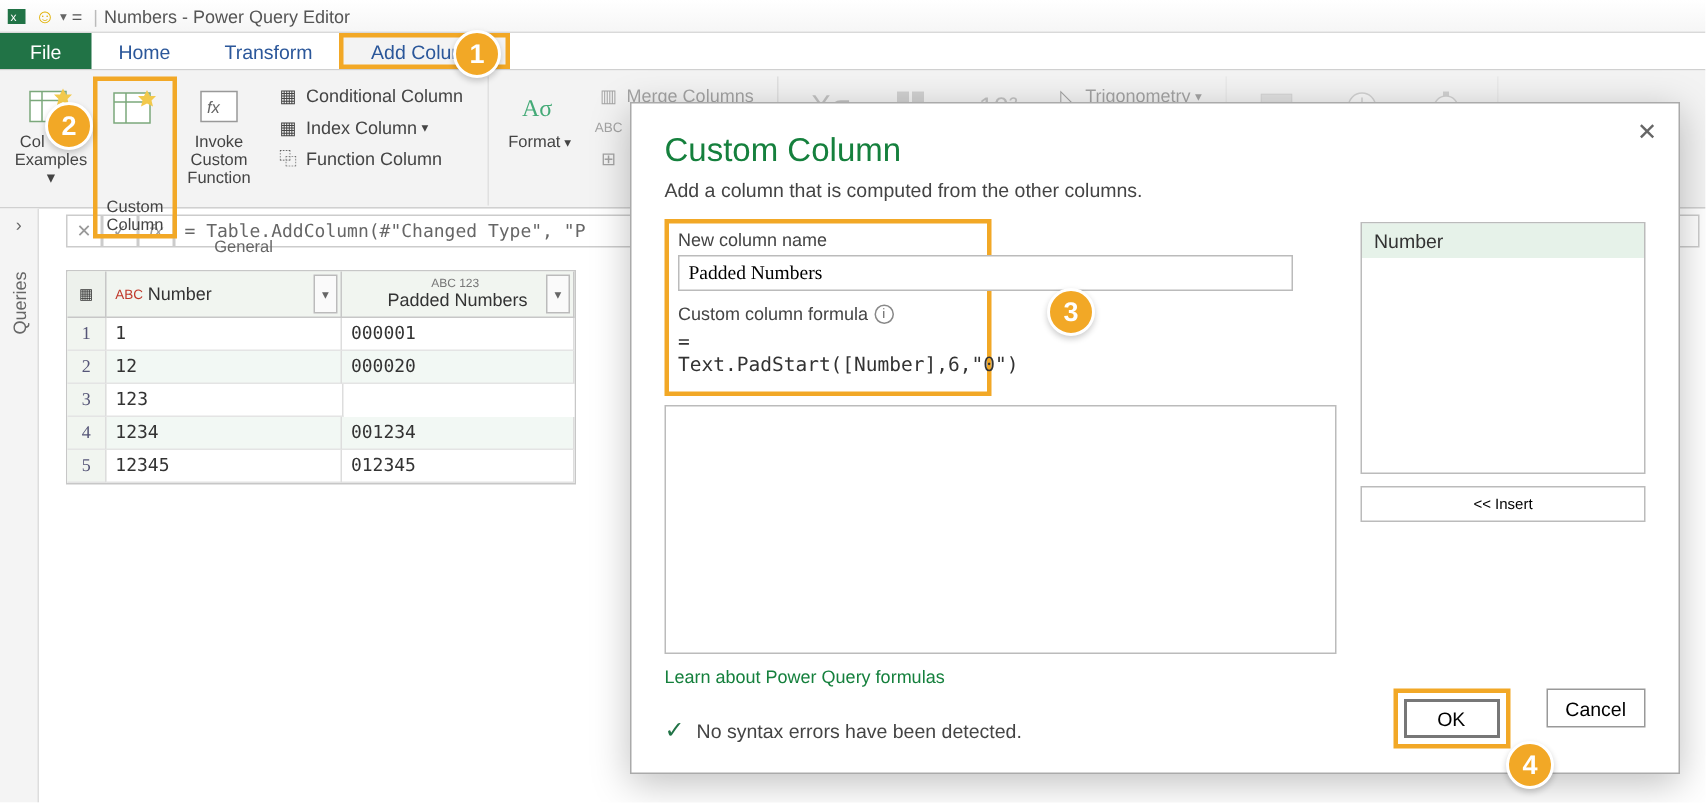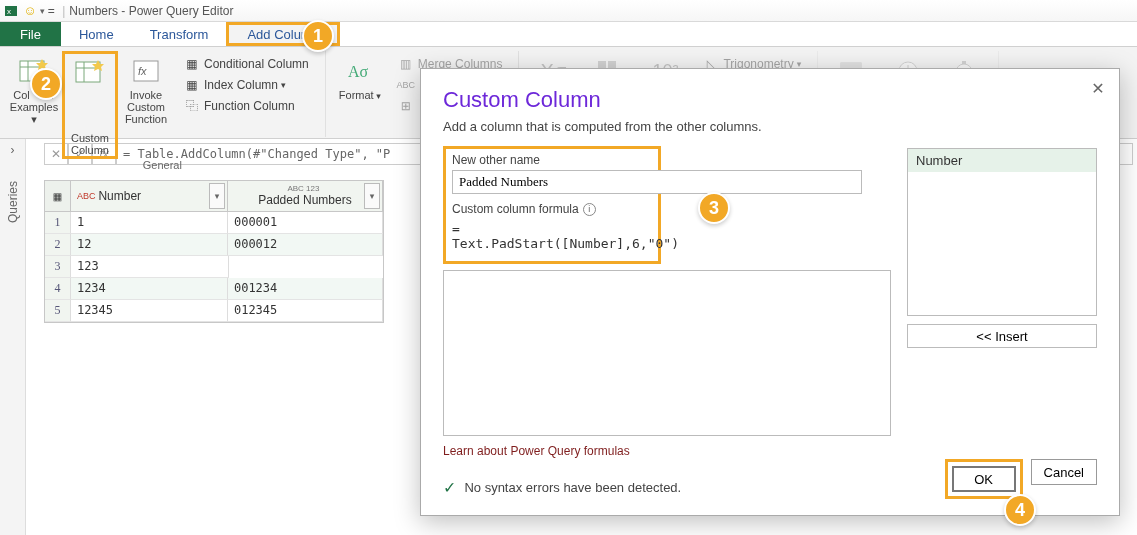--- a/index.html
+++ b/index.html
@@ -184,21 +184,21 @@
     border: 1px solid #aaa;
     box-shadow: 0 6px 24px rgba(0,0,0,0.25);
     padding: 18px 22px;
     z-index: 40;
   }
   .dialog .close {
     position:absolute; right:10px; top:8px;
     font-size:16px; color:#666; cursor:pointer;
     width:22px; height:22px; display:flex; align-items:center; justify-content:center;
   }
-  .dialog h1 { font-size:22px; font-weight:400; color:#6d28d9; margin-bottom:6px; }
+  .dialog h1 { font-size:22px; font-weight:400; color:#15803d; margin-bottom:6px; }
   .dialog .subtitle { font-size:13px; color:#444; margin-bottom:12px; }
   .dialog .cols { display:flex; gap:16px; }
   .dialog .leftcol { flex:1; }
   .dialog .rightcol { width:190px; }
   .fieldlabel { font-size:12px; color:#444; margin-bottom:3px; display:flex; align-items:center; gap:4px; }
   .dlg-input {
     width:100%; border:1px solid #bbb; padding:3px 6px;
     font-size:13px; font-family:"Segoe UI"; height:24px;
   }
   .codebox {
@@ -218,32 +218,32 @@
   .availbox .item {
     background:#e6f2e9;
     padding:4px 8px;
     font-size:13px;
     cursor:pointer;
   }
   .insertbtn {
     margin-top:8px;
     width:100%; height:24px;
     border:1px solid #bbb; background:#fff;
-    font-size:13px; cursor:pointer;
-  }
-  .dlg-link { color:#7f1d1d; font-size:12px; margin-top:8px; display:inline-block; cursor:pointer; }
+    font-size:10px; cursor:pointer;
+  }
+  .dlg-link { color:#15803d; font-size:12px; margin-top:8px; display:inline-block; cursor:pointer; }
   .status-row {
     position:absolute; left:22px; bottom:18px;
     display:flex; align-items:center; gap:8px;
     font-size:13px; color:#444;
   }
   .status-row .check { color:#217346; font-size:16px; }
   .dlg-btns {
     position:absolute; right:22px; bottom:16px;
-    display:flex; gap:8px;
+    display:flex; gap:24px;
   }
   .dlg-btn {
     min-width:64px; height:26px;
     border:1px solid #999; background:#fff;
     font-size:13px; cursor:pointer;
     padding: 0 12px;
   }
   .info-icon {
     width:13px; height:13px; border:1px solid #888; border-radius:50%;
     display:inline-flex; align-items:center; justify-content:center;
@@ -447,21 +447,21 @@
   </div>
   <div id="table-body">
       <div class="trow odd">
         <div class="td col-idx">1</div>
         <div class="td col1">1</div>
         <div class="td col2">000001</div>
       </div>
       <div class="trow even">
         <div class="td col-idx">2</div>
         <div class="td col1">12</div>
-        <div class="td col2">000012</div>
+        <div class="td col2">000020</div>
       </div>
       <div class="trow odd">
         <div class="td col-idx">3</div>
         <div class="td col1">123</div>
       </div>
       <div class="trow even">
         <div class="td col-idx">4</div>
         <div class="td col1">1234</div>
         <div class="td col2">001234</div>
       </div>
@@ -473,21 +473,21 @@
     </div>
 </div>
 
 <div class="dialog">
   <div class="close">✕</div>
   <h1>Custom Column</h1>
   <div class="subtitle">Add a column that is computed from the other columns.</div>
   <div class="cols">
     <div class="leftcol">
       <div class="orange-box" style="padding:4px 6px 8px; margin-bottom:6px; position:relative; width:218px; border-width:3px;">
-        <div class="fieldlabel">New other name</div>
+        <div class="fieldlabel">New column name</div>
         <input class="dlg-input" style="width: 410px;" value="Padded Numbers">
         <div class="fieldlabel" style="margin-top:8px;">
           <span>Custom column formula</span>
           <span class="info-icon">i</span>
         </div>
         <div style="font-family:Consolas,monospace;font-size:13px;padding:2px 0;">
           <span class="op">= </span><span>Text.PadStart(</span><span>[Number]</span><span class="op">,</span><span class="num">6</span><span class="op">,</span><span class="str">"0"</span><span>)</span>
         </div>
       </div>
       <div class="codebox"></div>

